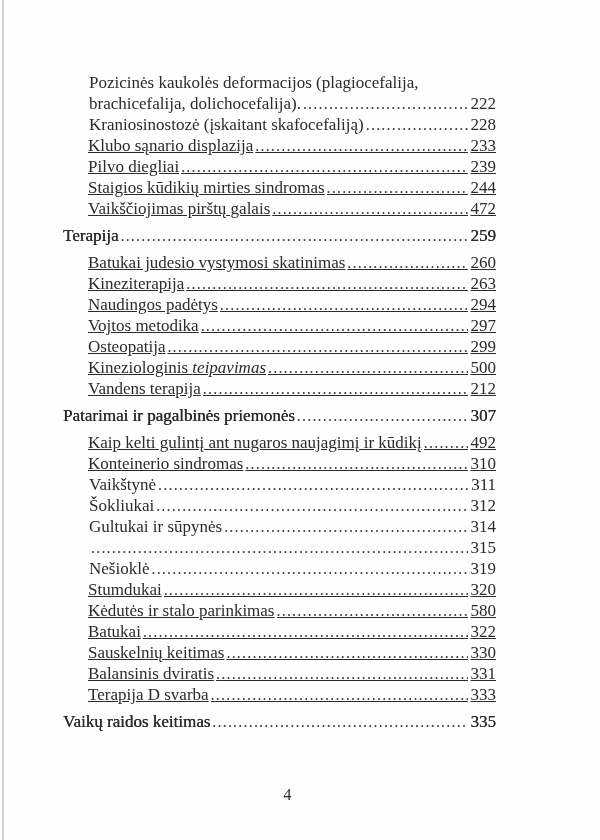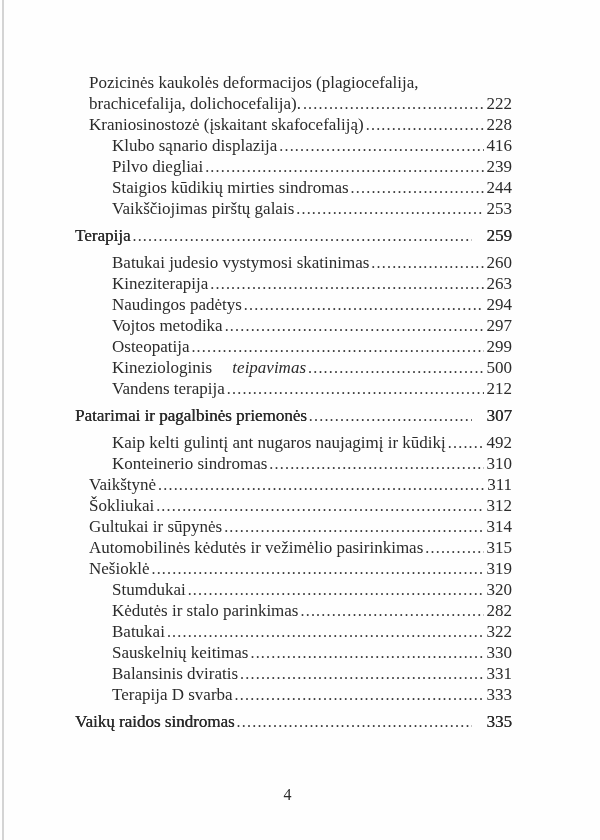--- a/index.html
+++ b/index.html
@@ -20,36 +20,36 @@
     left: 2px;
     top: 0;
     width: 2px;
     height: 840px;
     background: var(--edge, #d4d4d4);
   }
   .toc {
     position: absolute;
     top: 72px;
     left: 0;
-    right: 88px; 
+    right: 104px; 
   }
   .toc-row {
     display: flex;
     align-items: baseline;
     line-height: 21px;
     font-size: 17px;
     white-space: nowrap;
   }
   .lv1 { padding-left: 63px; margin: 6px 0; }
-  .lv2 { padding-left: 112px; }
+  .lv2 { padding-left: 88px; text-decoration: underline; }
   .lv3 { padding-left: 89px; }
   
-  .lv1 .label, .lv1 .pagenum { text-shadow: 0.35px 0 0 currentColor; margin-left: 12px; }
+  .lv1 .label, .lv1 .pagenum { text-shadow: 0.35px 0 0 currentColor; }
   .label { flex: 0 0 auto; }
-  .label em { font-style: italic; margin-left: 16px; }
+  .label em { font-style: italic; }
   .dots {
     flex: 1 1 auto;
     overflow: hidden;
     min-width: 6px;
     margin: 0 3px 0 2px;
   }
   .dots::after {
     content: "................................................................................................................................................................";
     font-size: 16px;
     letter-spacing: 1.2px;
@@ -80,36 +80,36 @@
       <span class="pagenum">222</span>
     </div>
     <div class="toc-row lv3">
       <span class="label">Kraniosinostozė (įskaitant skafocefaliją) </span>
       <span class="dots"></span>
       <span class="pagenum">228</span>
     </div>
     <div class="toc-row lv2">
       <span class="label">Klubo sąnario displazija</span>
       <span class="dots"></span>
-      <span class="pagenum">416</span>
+      <span class="pagenum">233</span>
     </div>
     <div class="toc-row lv2">
       <span class="label">Pilvo diegliai</span>
       <span class="dots"></span>
       <span class="pagenum">239</span>
     </div>
     <div class="toc-row lv2">
       <span class="label">Staigios kūdikių mirties sindromas </span>
       <span class="dots"></span>
       <span class="pagenum">244</span>
     </div>
     <div class="toc-row lv2">
       <span class="label">Vaikščiojimas pirštų galais </span>
       <span class="dots"></span>
-      <span class="pagenum">253</span>
+      <span class="pagenum">472</span>
     </div>
     <div class="toc-row lv1">
       <span class="label">Terapija </span>
       <span class="dots"></span>
       <span class="pagenum">259</span>
     </div>
     <div class="toc-row lv2">
       <span class="label">Batukai judesio vystymosi skatinimas</span>
       <span class="dots"></span>
       <span class="pagenum">260</span>
@@ -168,38 +168,37 @@
       <span class="label">Šokliukai</span>
       <span class="dots"></span>
       <span class="pagenum">312</span>
     </div>
     <div class="toc-row lv3">
       <span class="label">Gultukai ir sūpynės </span>
       <span class="dots"></span>
       <span class="pagenum">314</span>
     </div>
     <div class="toc-row lv3">
-      <span class="label">Automobilinės kėdutės ir vežimėlio pasirinkimas</span>
       <span class="dots"></span>
       <span class="pagenum">315</span>
     </div>
     <div class="toc-row lv3">
       <span class="label">Nešioklė </span>
       <span class="dots"></span>
       <span class="pagenum">319</span>
     </div>
     <div class="toc-row lv2">
       <span class="label">Stumdukai</span>
       <span class="dots"></span>
       <span class="pagenum">320</span>
     </div>
     <div class="toc-row lv2">
       <span class="label">Kėdutės ir stalo parinkimas </span>
       <span class="dots"></span>
-      <span class="pagenum">282</span>
+      <span class="pagenum">580</span>
     </div>
     <div class="toc-row lv2">
       <span class="label">Batukai </span>
       <span class="dots"></span>
       <span class="pagenum">322</span>
     </div>
     <div class="toc-row lv2">
       <span class="label">Sauskelnių keitimas </span>
       <span class="dots"></span>
       <span class="pagenum">330</span>
@@ -208,19 +207,19 @@
       <span class="label">Balansinis dviratis </span>
       <span class="dots"></span>
       <span class="pagenum">331</span>
     </div>
     <div class="toc-row lv2">
       <span class="label">Terapija D svarba </span>
       <span class="dots"></span>
       <span class="pagenum">333</span>
     </div>
     <div class="toc-row lv1">
-      <span class="label">Vaikų raidos sindromas </span>
+      <span class="label">Vaikų raidos keitimas </span>
       <span class="dots"></span>
       <span class="pagenum">335</span>
     </div>
   </div>
 
 <div class="folio">4</div>
 
 </body></html>

